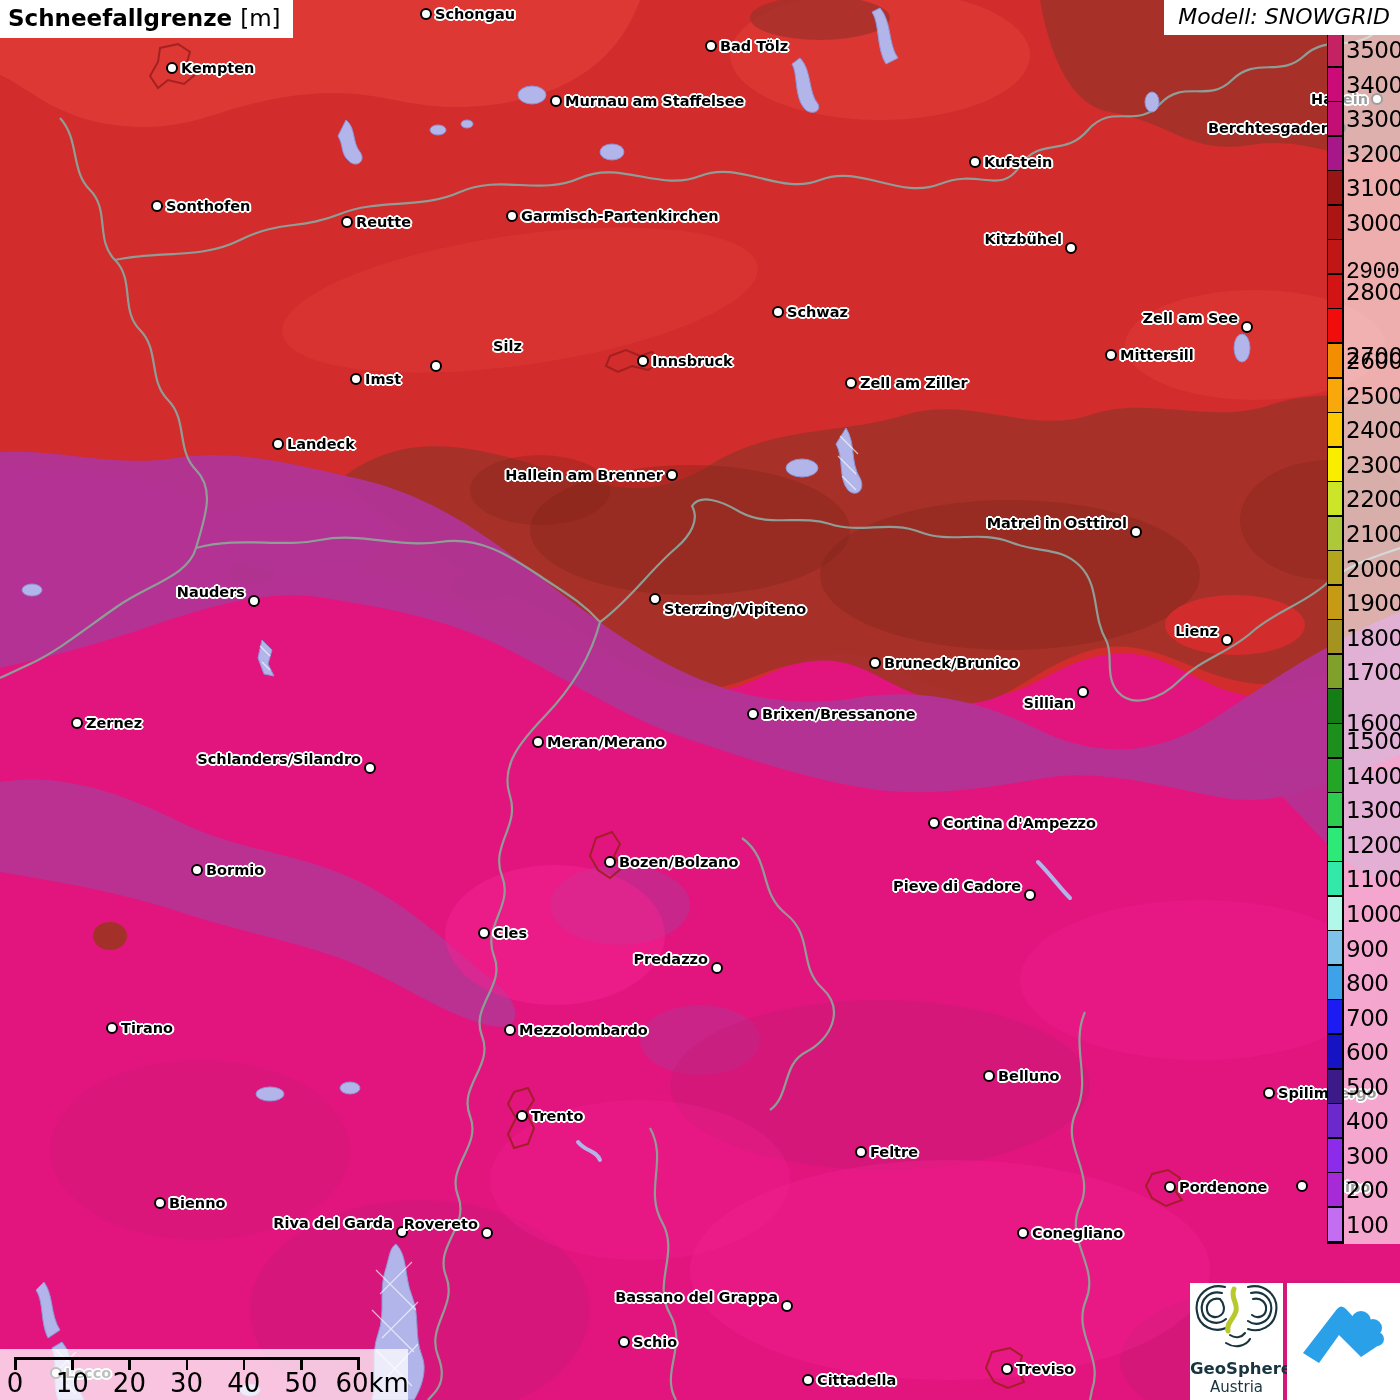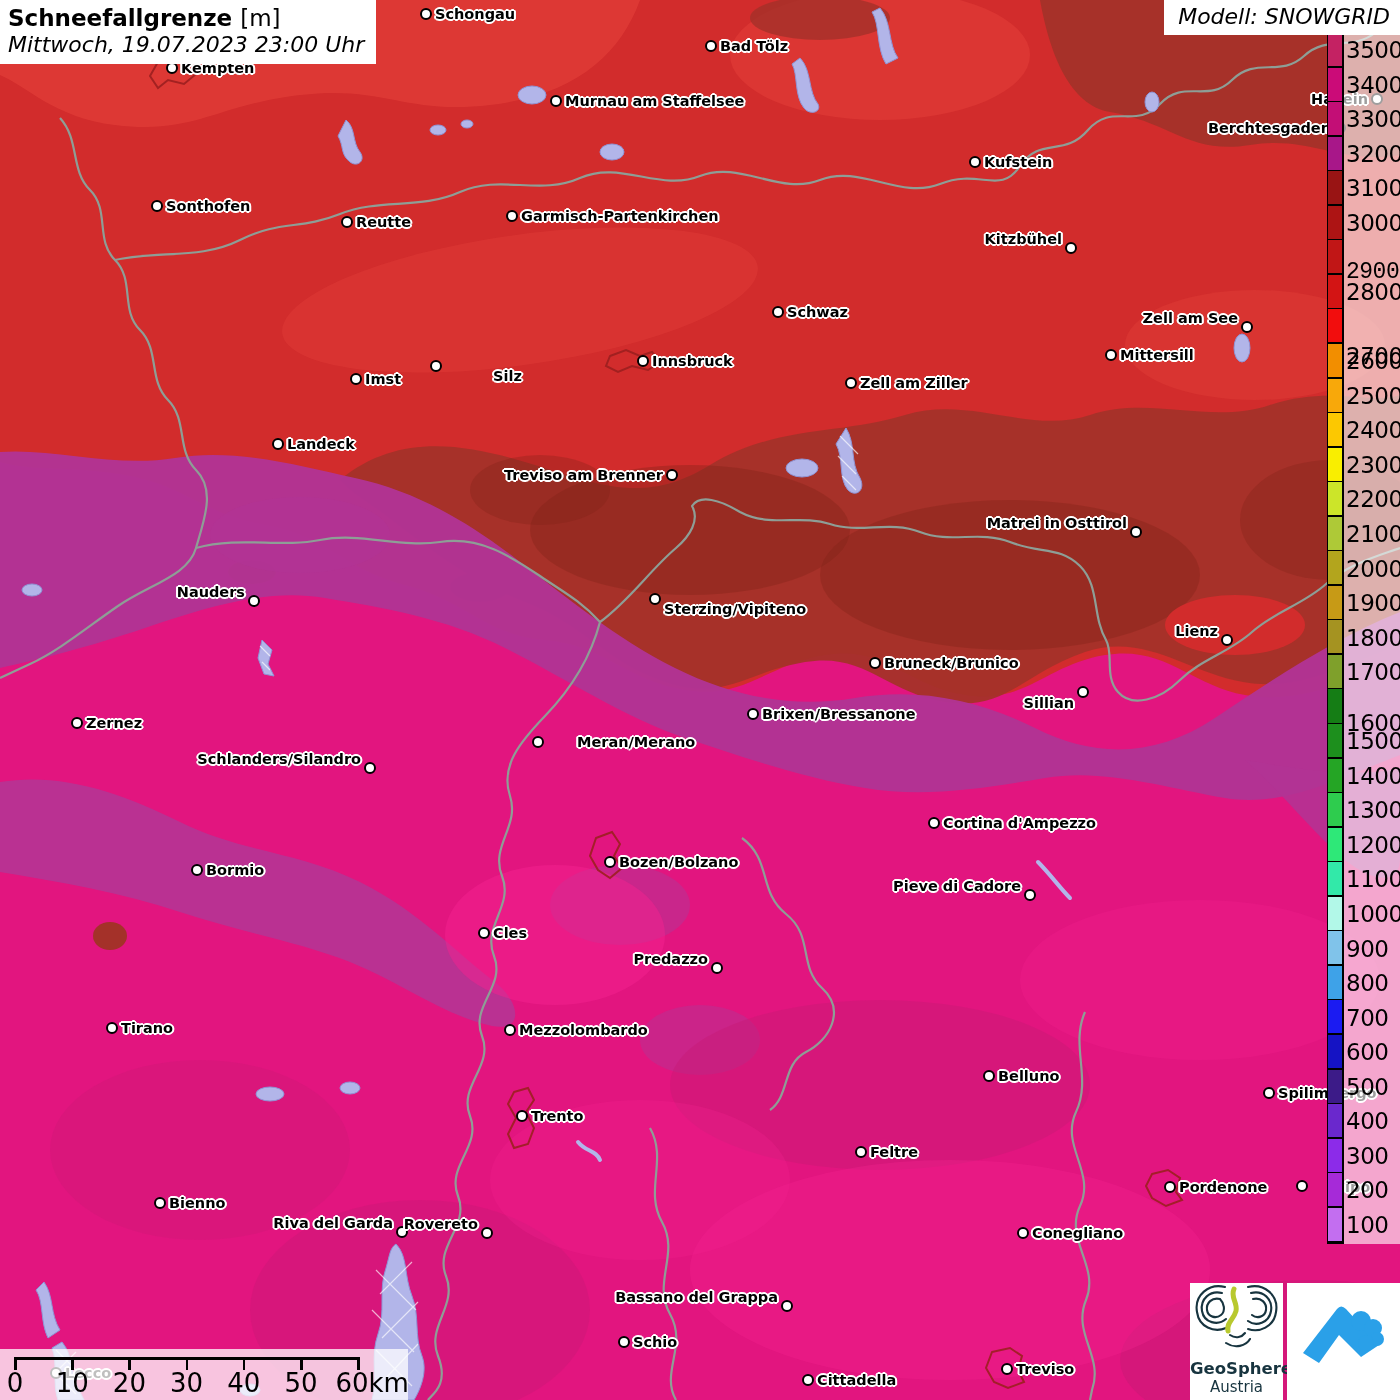--- a/index.html
+++ b/index.html
@@ -209,47 +209,47 @@
       <div class="clab" style="right: 338px; top: 239px;">Kitzbühel</div>
       <div class="dot" style="left: 771.5px; top: 305.5px;"></div>
       <div class="clab" style="left: 787px; top: 312px;">Schwaz</div>
       <div class="dot" style="left: 1240.5px; top: 320.5px;"></div>
       <div class="clab" style="right: 162px; top: 318px;">Zell am See</div>
       <div class="dot" style="left: 1104.5px; top: 348.5px;"></div>
       <div class="clab" style="left: 1120px; top: 355px;">Mittersill</div>
       <div class="dot" style="left: 636.5px; top: 354.5px;"></div>
       <div class="clab" style="left: 652px; top: 361px;">Innsbruck</div>
       <div class="dot" style="left: 429.5px; top: 359.5px;"></div>
-      <div class="clab" style="left: 445px; top: 376px; padding-left: 48px;">Silz</div>
+      <div class="clab" style="left: 445px; top: 346px; padding-left: 48px;">Silz</div>
       <div class="dot" style="left: 349.5px; top: 372.5px;"></div>
       <div class="clab" style="left: 365px; top: 379px;">Imst</div>
       <div class="dot" style="left: 844.5px; top: 376.5px;"></div>
       <div class="clab" style="left: 860px; top: 383px;">Zell am Ziller</div>
       <div class="dot" style="left: 271.5px; top: 437.5px;"></div>
       <div class="clab" style="left: 287px; top: 444px;">Landeck</div>
       <div class="dot" style="left: 665.5px; top: 468.5px;"></div>
-      <div class="clab" style="right: 737px; top: 475px;">Treviso am Brenner</div>
+      <div class="clab" style="right: 737px; top: 475px;">Hallein am Brenner</div>
       <div class="dot" style="left: 1129.5px; top: 525.5px;"></div>
       <div class="clab" style="right: 273px; top: 523px;">Matrei in Osttirol</div>
       <div class="dot" style="left: 247.5px; top: 594.5px;"></div>
       <div class="clab" style="right: 1155px; top: 592px;">Nauders</div>
       <div class="dot" style="left: 648.5px; top: 592.5px;"></div>
       <div class="clab" style="left: 664px; top: 609px;">Sterzing/Vipiteno</div>
       <div class="dot" style="left: 1220.5px; top: 633.5px;"></div>
       <div class="clab" style="right: 182px; top: 631px;">Lienz</div>
       <div class="dot" style="left: 868.5px; top: 656.5px;"></div>
       <div class="clab" style="left: 884px; top: 663px;">Bruneck/Brunico</div>
       <div class="dot" style="left: 1076.5px; top: 685.5px;"></div>
       <div class="clab" style="right: 326px; top: 703px;">Sillian</div>
       <div class="dot" style="left: 746.5px; top: 707.5px;"></div>
       <div class="clab" style="left: 762px; top: 714px;">Brixen/Bressanone</div>
       <div class="dot" style="left: 70.5px; top: 716.5px;"></div>
       <div class="clab" style="left: 86px; top: 723px;">Zernez</div>
       <div class="dot" style="left: 531.5px; top: 735.5px;"></div>
-      <div class="clab" style="left: 577px; top: 742px;">Meran/Merano</div>
+      <div class="clab" style="left: 547px; top: 742px;">Meran/Merano</div>
       <div class="dot" style="left: 363.5px; top: 761.5px;"></div>
       <div class="clab" style="right: 1039px; top: 759px;">Schlanders/Silandro</div>
       <div class="dot" style="left: 927.5px; top: 816.5px;"></div>
       <div class="clab" style="left: 943px; top: 823px;">Cortina d'Ampezzo</div>
       <div class="dot" style="left: 603.5px; top: 855.5px;"></div>
       <div class="clab" style="left: 619px; top: 862px;">Bozen/Bolzano</div>
       <div class="dot" style="left: 190.5px; top: 863.5px;"></div>
       <div class="clab" style="left: 206px; top: 870px;">Bormio</div>
       <div class="dot" style="left: 1023.5px; top: 888.5px;"></div>
       <div class="clab" style="right: 379px; top: 886px;">Pieve di Cadore</div>
@@ -368,21 +368,20 @@
       <div class="cblabel" style="top: 1138.6px;">300</div>
       <div class="cblabel" style="top: 1173.15px;">200</div>
       <div class="cblabel" style="top: 1207.7px;">100</div>
     </div>
 
   <div id="title-box" class="white-box">
     <div id="title-line1">
       <span>Schneefallgrenze</span>
       <span class="unit">[m]</span>
     </div>
-    <div id="title-line2">Mittwoch, 19.07.2023 23:00 Uhr</div>
   </div>
 
   <div id="model-box" class="white-box">
     <span>Modell: SNOWGRID</span>
   </div>
 
   <div id="scalebar">
     <div id="sb-line"></div>
     <div id="sb-ticks">
         <div class="sbtick" style="left: 14px;"></div>

